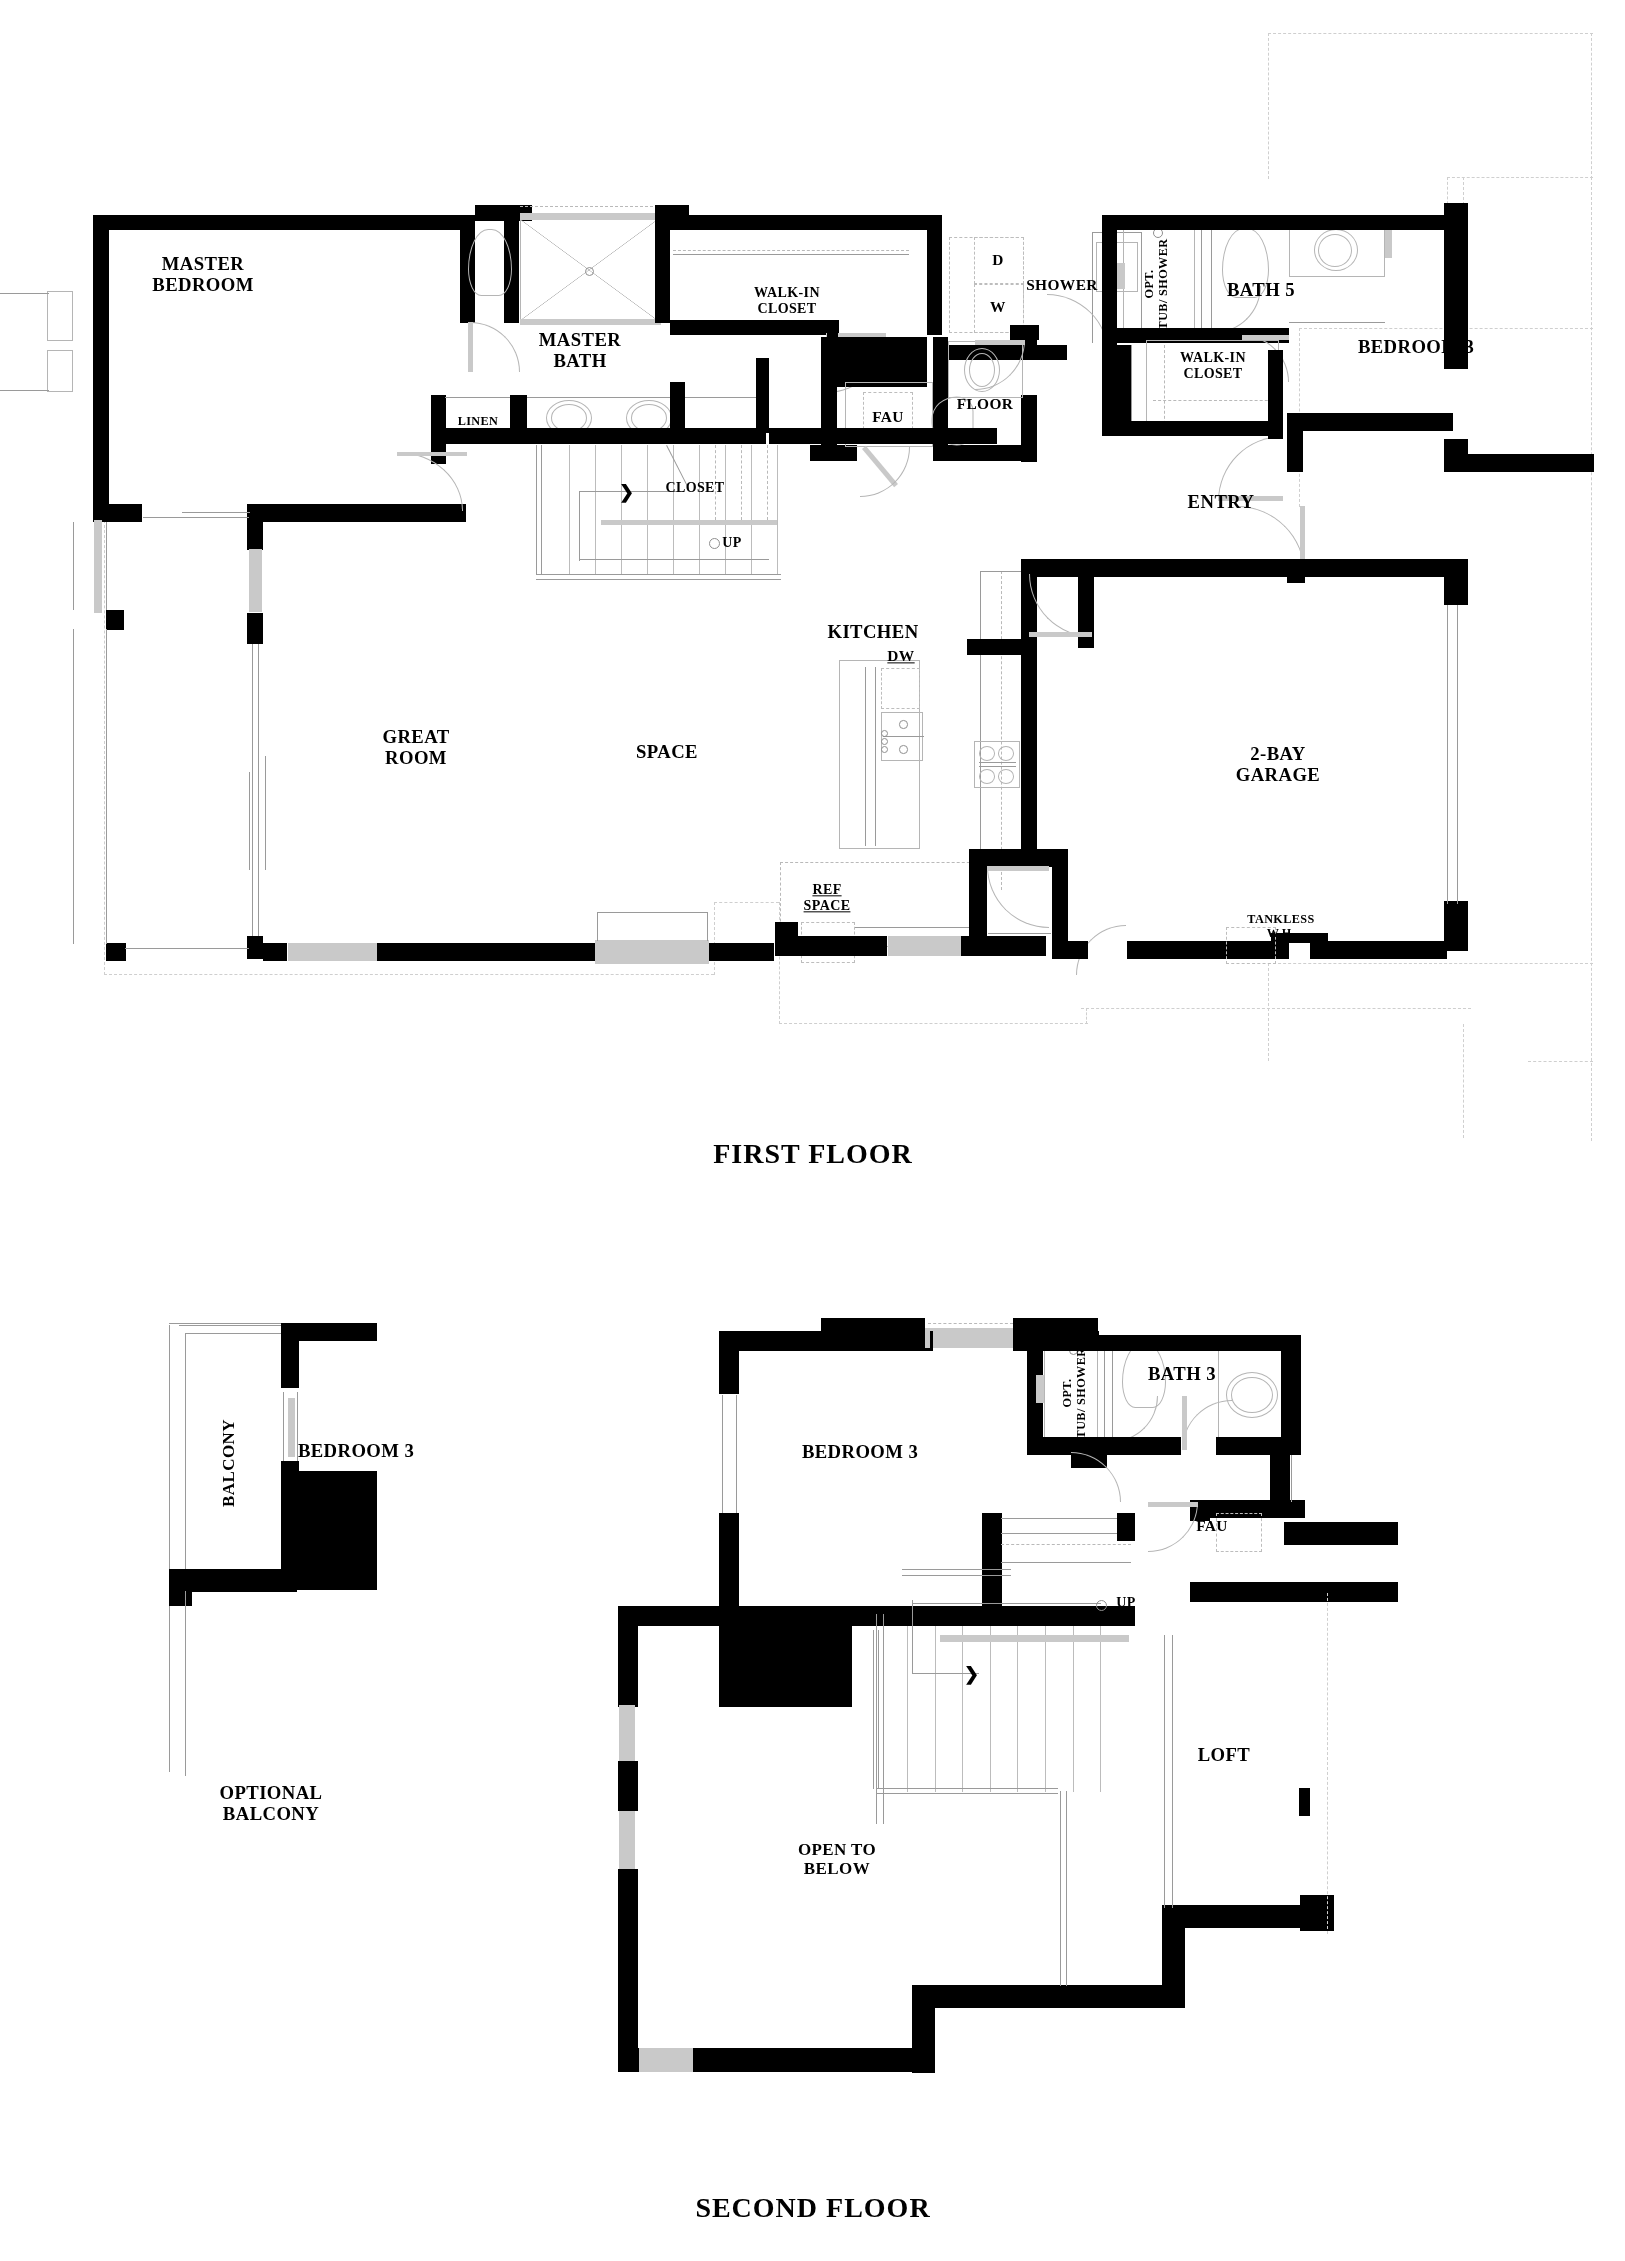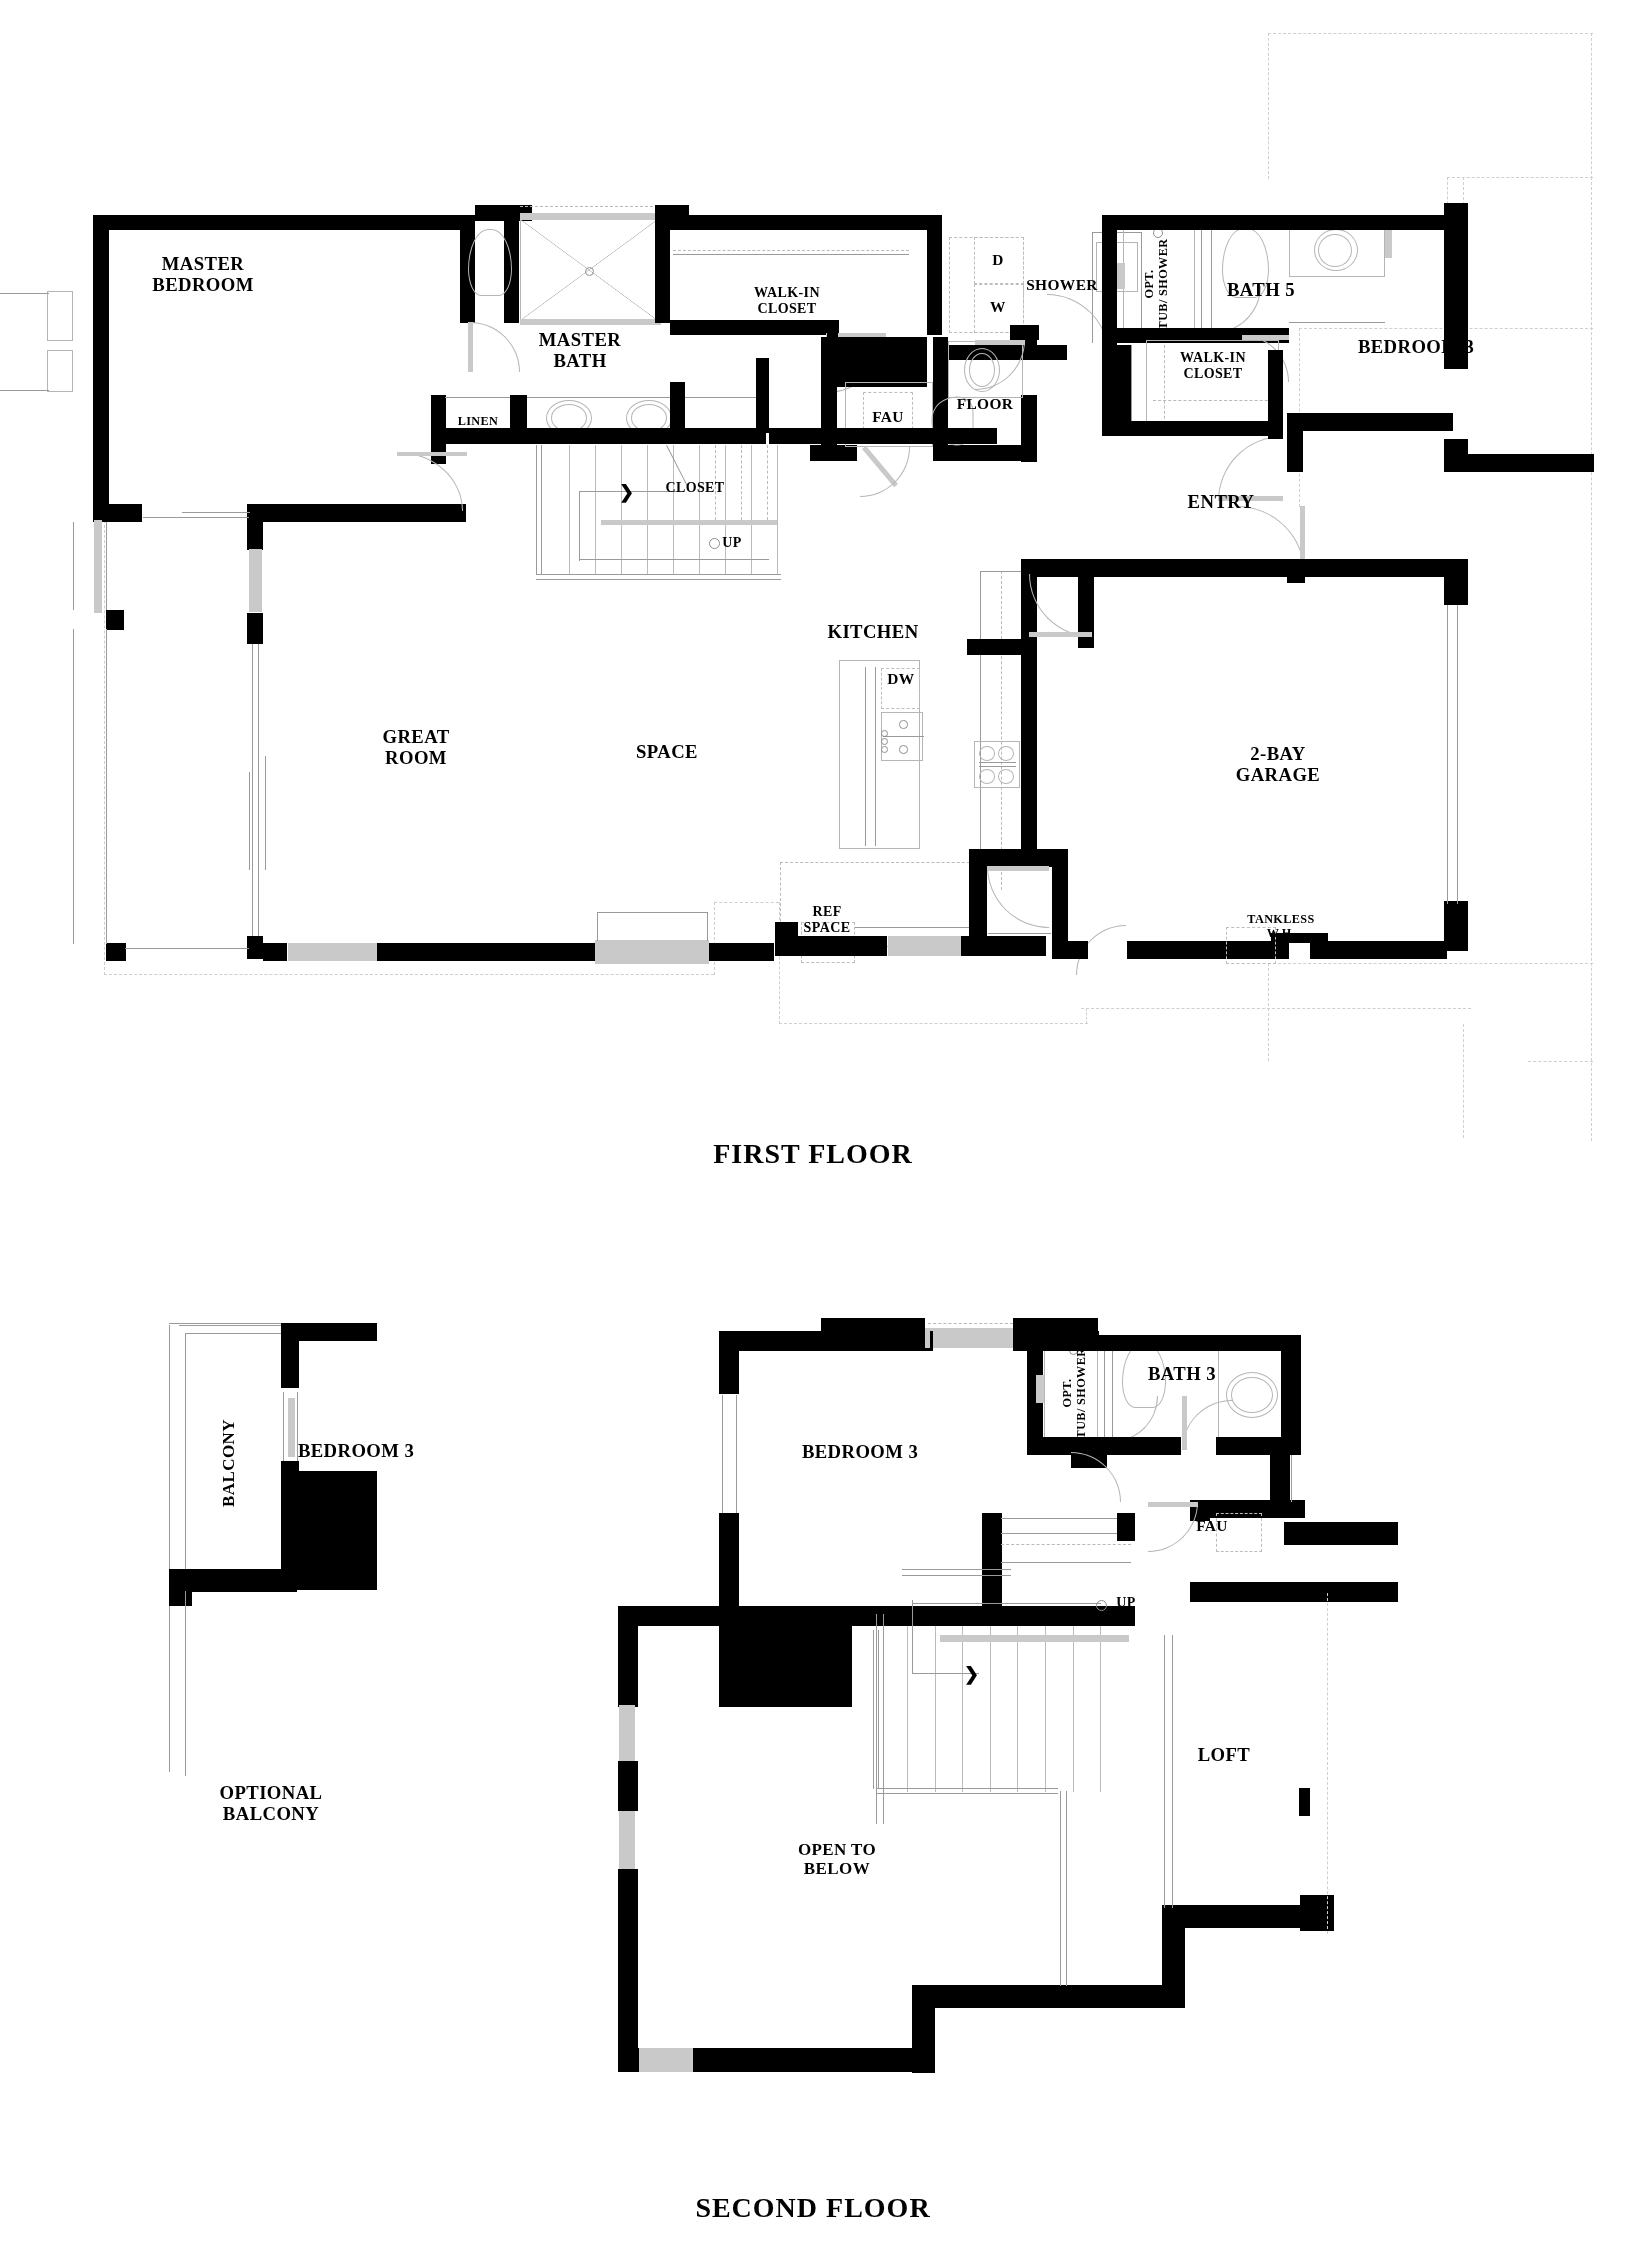--- a/index.html
+++ b/index.html
@@ -362,22 +362,22 @@
 GARAGE</div>
     <div class="lbl s10" style="left:695px;top:488px;">CLOSET</div>
     <div class="lbl s10" style="left:1213px;top:366px;">WALK-IN
 CLOSET</div>
 
     <div class="lbl s9" style="left:478px;top:422px;">LINEN</div>
     <div class="lbl s9 vert" style="left:1110px;top:382px;">LINEN</div>
     <div class="lbl s11" style="left:888px;top:417px;">FAU</div>
     <div class="lbl s11" style="left:998px;top:260px;">D</div>
     <div class="lbl s11" style="left:998px;top:307px;">W</div>
-    <div class="lbl s11" style="left:901px;top:679px;">DW</div>
-    <div class="lbl s10" style="left:827px;top:920px;">REF
+    <div class="lbl s11" style="left:901px;top:656px;text-decoration:underline;">DW</div>
+    <div class="lbl s10" style="left:827px;top:898px;text-decoration:underline;">REF
 SPACE</div>
     <div class="lbl s9" style="left:1281px;top:927px;">TANKLESS
 W.H.</div>
     <div class="lbl s9 vert" style="left:1157px;top:284px;">OPT.
 TUB/ SHOWER</div>
     <div class="lbl s10" style="left:732px;top:543px;">UP</div>
 
     <div class="floor-title" style="left:813px;top:1154px;">FIRST FLOOR</div>
   </div>
 

